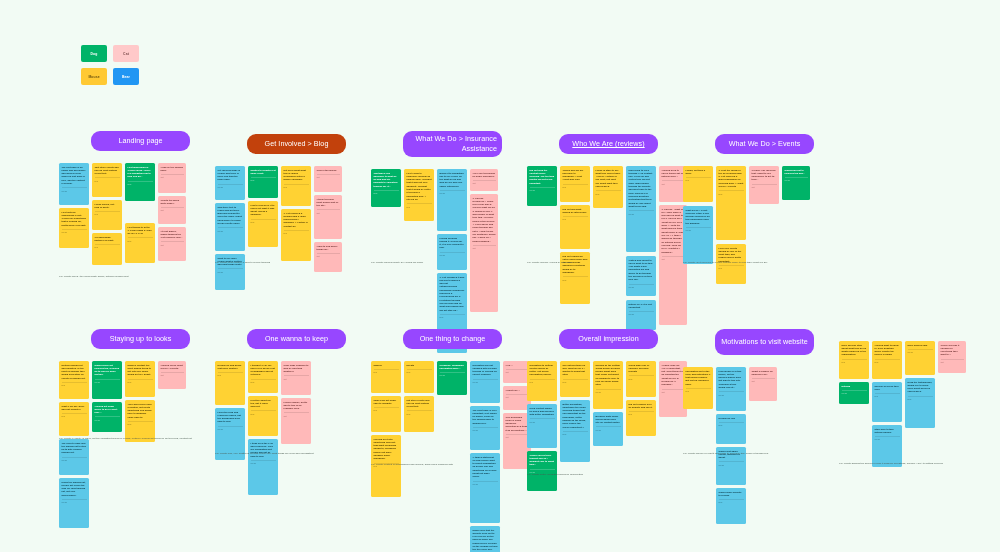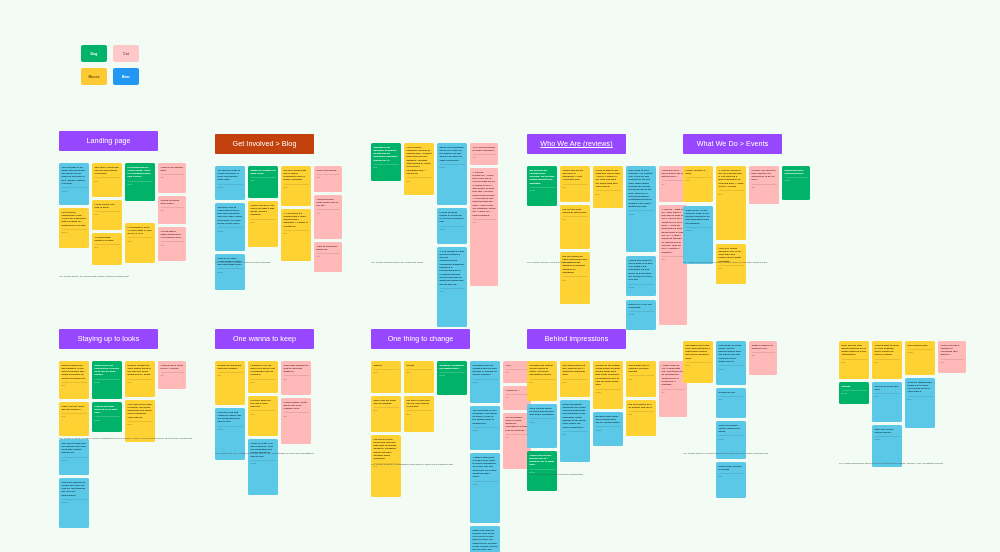--- a/index.html
+++ b/index.html
@@ -34,30 +34,31 @@
     font-size:3.4px;font-weight:bold;color:#ffffff;
     letter-spacing:.1px;
   }
   .chip.pink{color:#7a4a4a;}
   .chip.yellow{color:#6d5410;}
 
   
   .column{position:absolute;}
   .col-header{
     background:#9747FF;
-    border-radius:1px;
+    border-radius:9px;
     color:#fff;
     display:flex;align-items:center;justify-content:center;
     text-align:right;
     font-size:7.2px;
     letter-spacing:.05px;
     line-height:1.35;
     padding:3px 5px;
     box-sizing:border-box;
     width:100%;
+    margin-left:32px;
   }
   .notes{position:relative;margin-top:12px;}
   .note{
     position:absolute;
     border-radius:1.5px;
     box-sizing:border-box;
     padding:2.5px 2.5px;
     overflow:hidden;
   }
   .note .txt{
@@ -201,20 +202,21 @@
             <span class="auth">Mouse</span>
           </div>
           <div class="note n-pink" style="left: 99px; top: 76px; width: 28px; height: 30px;">
             <span class="txt">'Hard to find where things are'</span>
             <span class="auth">Cat</span>
           </div>
         </div>
       </div>
       <div class="caption" style="left: 215px; top: 261px;">Key points: More jargon, if links to people thinking</div>
       <div class="column" style="left: 371px; top: 131px; width: 99px;">
+        <div class="col-header" style="background: rgb(151, 71, 255); min-height: 26px;">What We Do &gt; Insurance Assistance</div>
         <div class="notes" style="height: 184px;">
           <div class="note n-green" style="left: 0px; top: 0px; width: 30px; height: 38px;">
             <span class="txt">That was a real approach to what we do and how we navigate to education training lab. It...</span>
             <span class="auth">Bear</span>
           </div>
           <div class="note n-yellow" style="left: 33px; top: 0px; width: 30px; height: 52px;">
             <span class="txt">First I grew to insurance medical as landing page. Thought that it was not very apparent. Thought that it would be better if this was a navigation only 4 filtered as.</span>
             <span class="auth">Dog</span>
           </div>
           <div class="note n-blue" style="left: 66px; top: 0px; width: 30px; height: 62px;">
@@ -443,21 +445,21 @@
             <span class="txt">'I' think a statement on how people want to digest information so people can find something on a video might not make sense.</span>
             <span class="auth">Mouse</span>
           </div>
           <div class="note n-blue" style="left: 99px; top: 165px; width: 30px; height: 78px;">
             <span class="txt">Makes sure that the website rules not to refer you off on the page go when she found herself clicking on the reading list and the tree been box.</span>
           </div>
         </div>
       </div>
       <div class="caption" style="left: 371px; top: 463px;">Key points: content is disorganized and unclear, annoying is informed with</div>
       <div class="column" style="left: 527px; top: 329px; width: 99px;">
-        <div class="col-header" style="background: rgb(151, 71, 255); min-height: 20px;">Behind impressions</div>
+        <div class="col-header" style="background: rgb(151, 71, 255); min-height: 20px;">Overall impression</div>
         <div class="notes" style="height: 130px;">
           <div class="note n-yellow" style="left: 0px; top: 0px; width: 30px; height: 40px;">
             <span class="txt">Navigation to bottom (footer) would be better. Got mixed information, harder.</span>
             <span class="auth">Dog</span>
           </div>
           <div class="note n-yellow" style="left: 33px; top: 0px; width: 30px; height: 36px;">
             <span class="txt">She noticed talks on web 'what his go if I wanted to know that stuff'</span>
             <span class="auth">Bear</span>
           </div>
           <div class="note n-yellow" style="left: 66px; top: 0px; width: 30px; height: 48px;">
@@ -489,20 +491,21 @@
             <span class="auth">Mouse</span>
           </div>
           <div class="note n-green" style="left: 0px; top: 90px; width: 30px; height: 40px;">
             <span class="txt">'Pages can be there thought can so I wouldn't care to adapt tabs.'</span>
             <span class="auth">Mouse</span>
           </div>
         </div>
       </div>
       <div class="caption" style="left: 527px; top: 473px;">Key points: better navigation would be appreciated</div>
       <div class="column" style="left: 683px; top: 329px; width: 99px;">
+        <div class="col-header" style="background: rgb(151, 71, 255); min-height: 26px;">Motivations to visit website</div>
         <div class="notes" style="height: 157px;">
           <div class="note n-yellow" style="left: 0px; top: 0px; width: 30px; height: 42px;">
             <span class="txt">Information out of the blog, and potentially if that found in family. But not on resources page.</span>
             <span class="auth">Dog</span>
           </div>
           <div class="note n-blue" style="left: 33px; top: 0px; width: 30px; height: 44px;">
             <span class="txt">Had known of of this before, but for families whose nave got high to this site. 'Resources they would look at.'</span>
             <span class="auth">Mouse</span>
           </div>
           <div class="note n-pink" style="left: 66px; top: 0px; width: 28px; height: 34px;">

